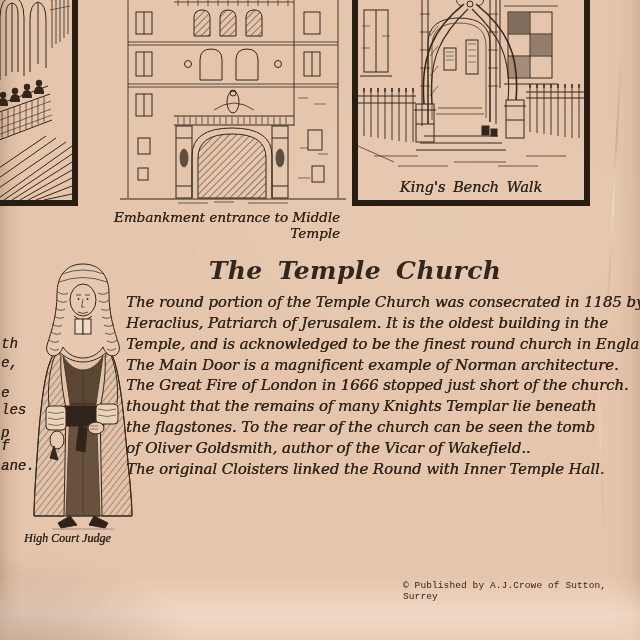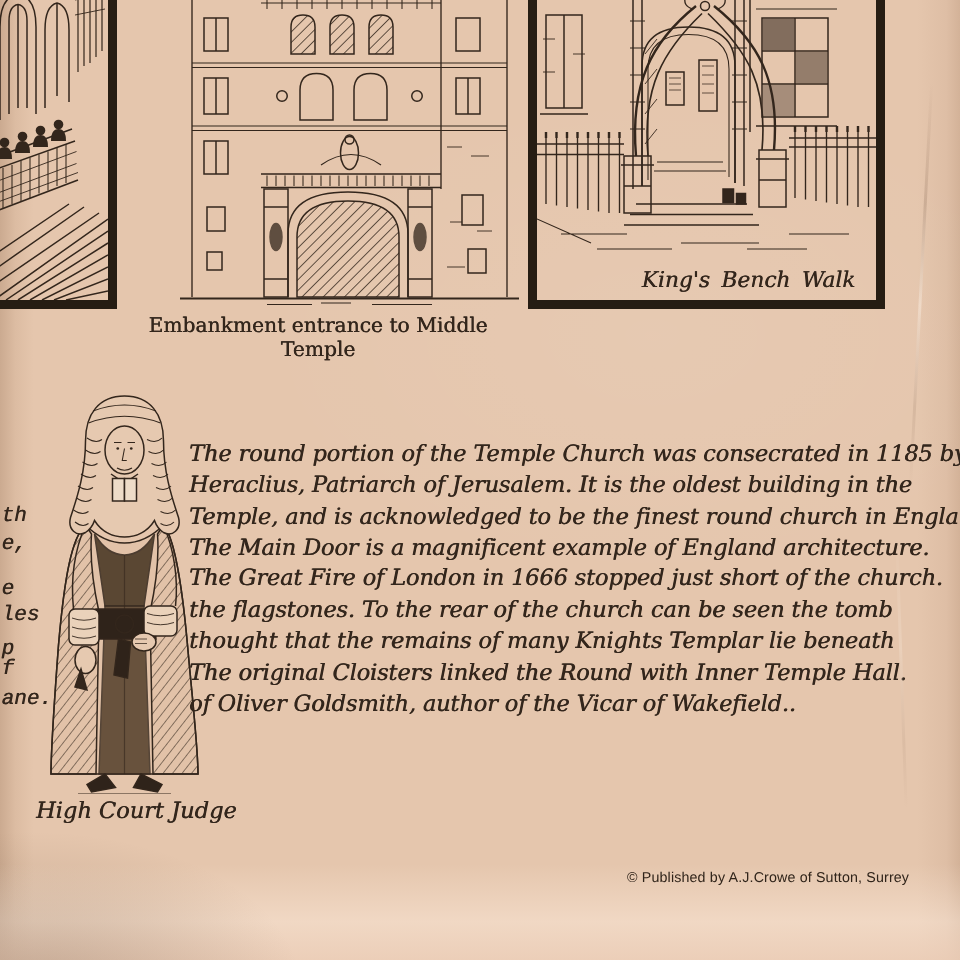--- a/index.html
+++ b/index.html
@@ -17,44 +17,44 @@
   .crease.c1{left:613px;top:55px;height:270px;transform:rotate(3deg);
     background:linear-gradient(180deg, rgba(120,90,70,0) 0%, rgba(120,90,70,0.22) 30%, rgba(255,246,236,0.40) 55%, rgba(120,90,70,0.14) 80%, rgba(120,90,70,0) 100%);}
   .crease.c2{left:600px;top:360px;height:180px;transform:rotate(-2deg);opacity:.6;
     background:linear-gradient(180deg, rgba(120,90,70,0) 0%, rgba(255,246,236,0.35) 40%, rgba(120,90,70,0.15) 75%, rgba(120,90,70,0) 100%);}
 
   .frame{position:absolute;box-sizing:border-box;border:6px solid #261d13;}
   .hall-frame{left:-30px;top:-22px;width:108px;height:228px;}
   .kb-frame{left:352px;top:-10px;width:238px;height:216px;}
   .kb-frame svg{display:block;}
   .kb-cap{position:absolute;left:0;bottom:5px;width:100%;text-align:center;
-    font-style:italic;font-size:14.5px;word-spacing:3px;text-shadow:.3px 0 currentColor;padding-left:28px;}
+    font-style:italic;font-size:14.5px;word-spacing:3px;text-shadow:.3px 0 currentColor;}
 
   .ill{position:absolute;}
   .facade{left:118px;top:-2px;}
   .judge{left:24px;top:258px;}
 
-  .cap-embankment{position:absolute;left:84px;top:209px;width:256px;text-align:center;
-    font-size:13.5px;line-height:16px;text-shadow:.3px 0 currentColor;}
+  .cap-embankment{position:absolute;left:84px;top:209px;width:256px;text-align:right;
+    font-style:italic;font-size:13.5px;line-height:16px;text-shadow:.3px 0 currentColor;}
   .cap-judge{position:absolute;left:24px;top:531px;width:140px;
-    font-style:italic;font-size:15px;text-shadow:.3px 0 currentColor;}
+    font-style:italic;font-size:12px;text-shadow:.3px 0 currentColor;font-family:Liberation Serif, serif;}
 
   .frag{position:absolute;left:1px;font-style:italic;font-size:14px;
     text-shadow:.3px 0 currentColor;font-family:Liberation Mono, monospace;}
   .f0{top:336px}.f1{top:355px}.f2{top:385px}.f3{top:402px}
   .f4{top:425px}.f5{top:438px}.f6{top:458px}
 
   .title{position:absolute;left:170px;top:256px;width:370px;text-align:center;
     font-style:italic;font-weight:bold;font-size:25px;word-spacing:6px;letter-spacing:.4px;}
   .body{position:absolute;left:126px;top:292px;width:512px;}
   .bline{white-space:nowrap;font-style:italic;font-size:15px;line-height:20.85px;
     text-shadow:.35px 0 currentColor;letter-spacing:-0.1px;}
 
-  .copyright{position:absolute;left:418px;top:580px;
-    font-family:Liberation Sans, sans-serif;font-size:9.5px;letter-spacing:.1px;color:#30241a;}
+  .copyright{position:absolute;left:403px;top:580px;
+    font-family:Liberation Mono, monospace;font-size:9.5px;letter-spacing:.1px;color:#30241a;}
 </style>
 </head>
 <body>
 
 <div class="poster">
 
   <div class="frame hall-frame">
     <svg width="96" height="216" viewBox="0 0 96 216">
       <g stroke="#33261c" fill="none" stroke-width="1">
         <path d="M24,96 V34 Q24,14 36,12 Q48,14 48,34 V92"></path>
@@ -245,29 +245,30 @@
   <div class="cap-judge">High Court Judge</div>
 
   <span class="frag f0">th</span>
   <span class="frag f1">e,</span>
   <span class="frag f2">e</span>
   <span class="frag f3">les</span>
   <span class="frag f4">p</span>
   <span class="frag f5">f</span>
   <span class="frag f6">ane.</span>
 
+  <div class="title">The Temple Church</div>
   <div class="body">
     <div class="bline">The round portion of the Temple Church was consecrated in 1185 by</div>
     <div class="bline">Heraclius, Patriarch of Jerusalem. It is the oldest building in the</div>
     <div class="bline">Temple, and is acknowledged to be the finest round church in England.</div>
-    <div class="bline">The Main Door is a magnificent example of England architecture.</div>
+    <div class="bline">The Main Door is a magnificent example of Norman architecture.</div>
     <div class="bline">The Great Fire of London in 1666 stopped just short of the church.</div>
+    <div class="bline">thought that the remains of many Knights Templar lie beneath</div>
     <div class="bline">the flagstones. To the rear of the church can be seen the tomb</div>
-    <div class="bline">thought that the remains of many Knights Templar lie beneath</div>
+    <div class="bline">of Oliver Goldsmith, author of the Vicar of Wakefield..</div>
     <div class="bline">The original Cloisters linked the Round with Inner Temple Hall.</div>
-    <div class="bline">of Oliver Goldsmith, author of the Vicar of Wakefield..</div>
   </div>
 
   <div class="copyright">© Published by A.J.Crowe of Sutton, Surrey</div>
 
   <div class="crease c1"></div>
   <div class="crease c2"></div>
 </div>
 
 </body></html>

